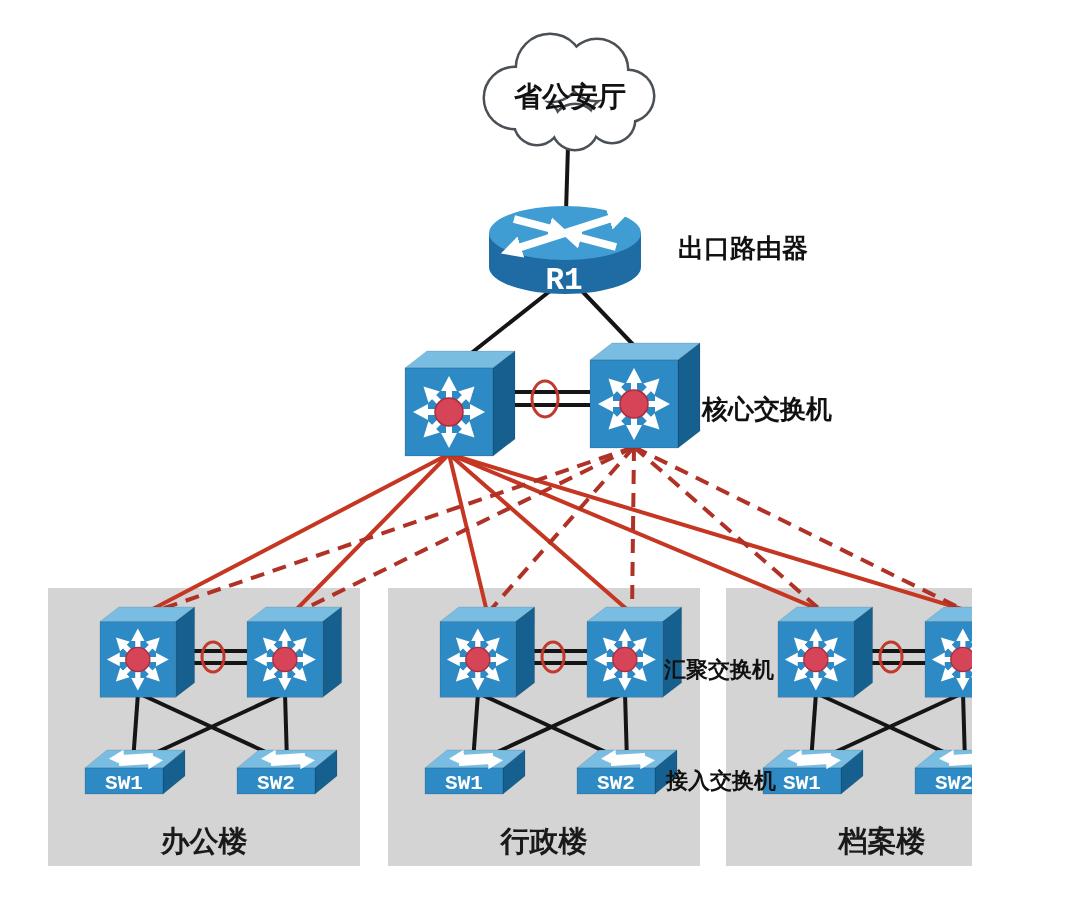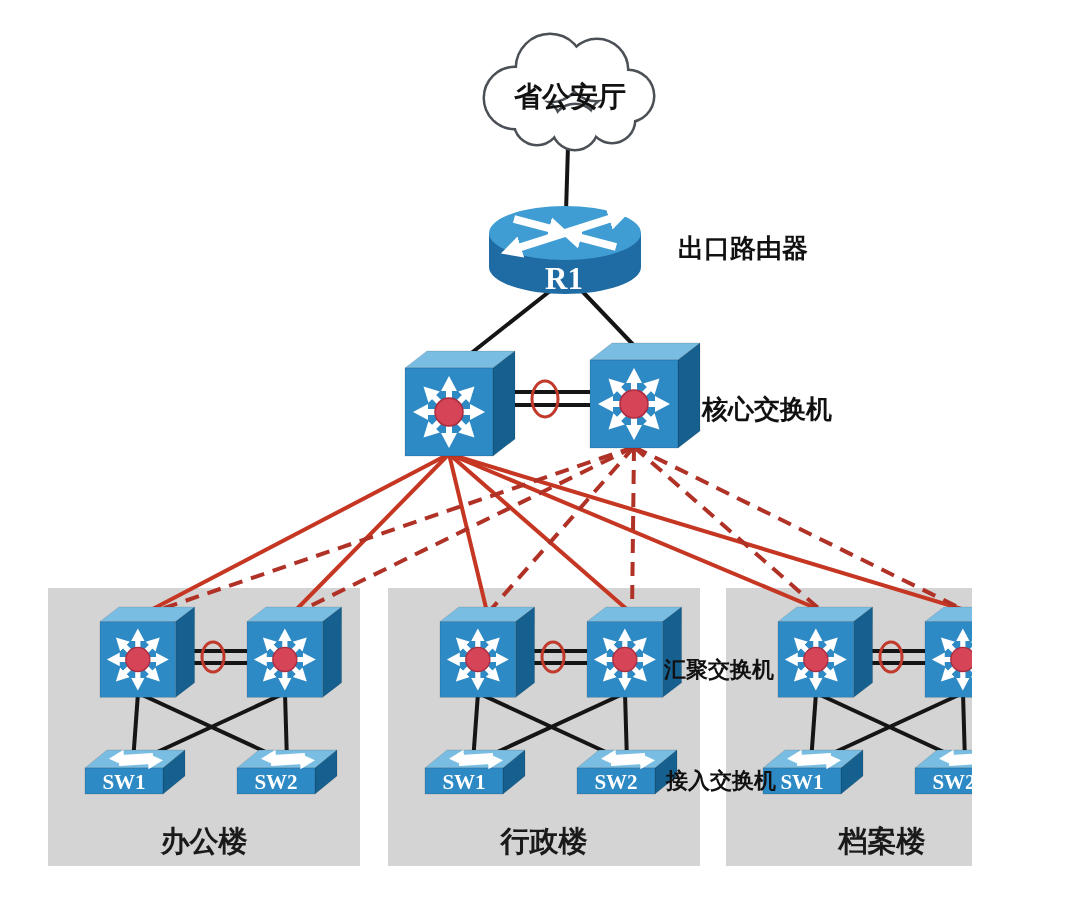--- a/index.html
+++ b/index.html
@@ -1,17 +1,17 @@
 <!DOCTYPE html>
 <html style="--background: #ffffff; --switch-front: #2e8ac5; --switch-top: #7abde2; --switch-side: #16608f; --hub-red: #d64458; --link-black: #151515; --link-red-solid: #c63723; --link-red-dashed: #b03227; --ring-red: #c0392b; --building-gray: #d5d4d4; --cloud-outline: #4a5055; --router-body: #1f6ba3; --router-top: #3f9dd4;"><head>
 <meta charset="utf-8">
 <style>
   html,body{margin:0;padding:0;background:#fff;}
   .stage{position:relative;width:972px;height:912px;background:var(--background,#fff);overflow:hidden;
-         font-family:Liberation Serif, serif;}
+         font-family:Liberation Mono, monospace;}
   svg{display:block;}
   
   .face-front{fill:var(--switch-front,#2e8ac5);stroke:rgba(0,0,0,.18);stroke-width:.8;}
   .face-top{fill:var(--switch-top,#7abde2);stroke:rgba(0,0,0,.15);stroke-width:.8;}
   .face-side{fill:var(--switch-side,#16608f);stroke:rgba(0,0,0,.15);stroke-width:.8;}
   .hub{fill:var(--hub-red,#d64458);stroke:#a72d3f;stroke-width:1.5;}
   
   .wire{stroke:var(--link-black,#151515);stroke-width:4;fill:none;stroke-linecap:round;}
   .red-solid{stroke:var(--link-red-solid,#c63723);stroke-width:4;fill:none;stroke-linecap:round;}
   .red-dash{stroke:var(--link-red-dashed,#b03227);stroke-width:4;fill:none;stroke-dasharray:14 9;stroke-linecap:butt;}

